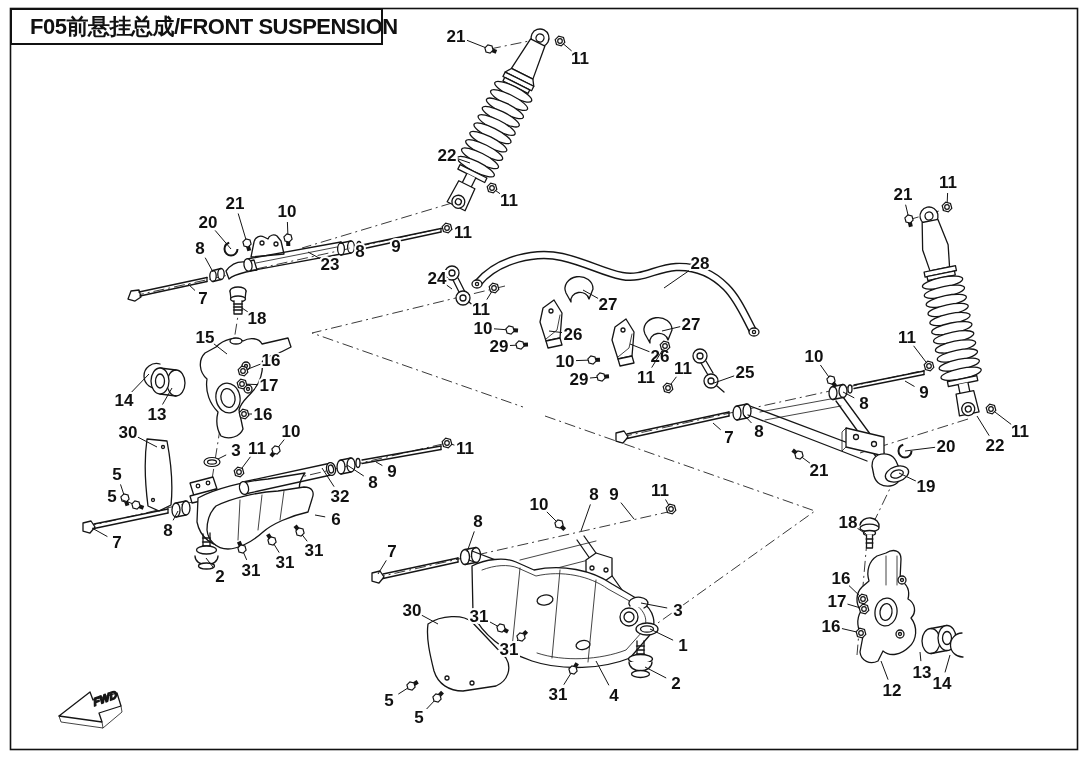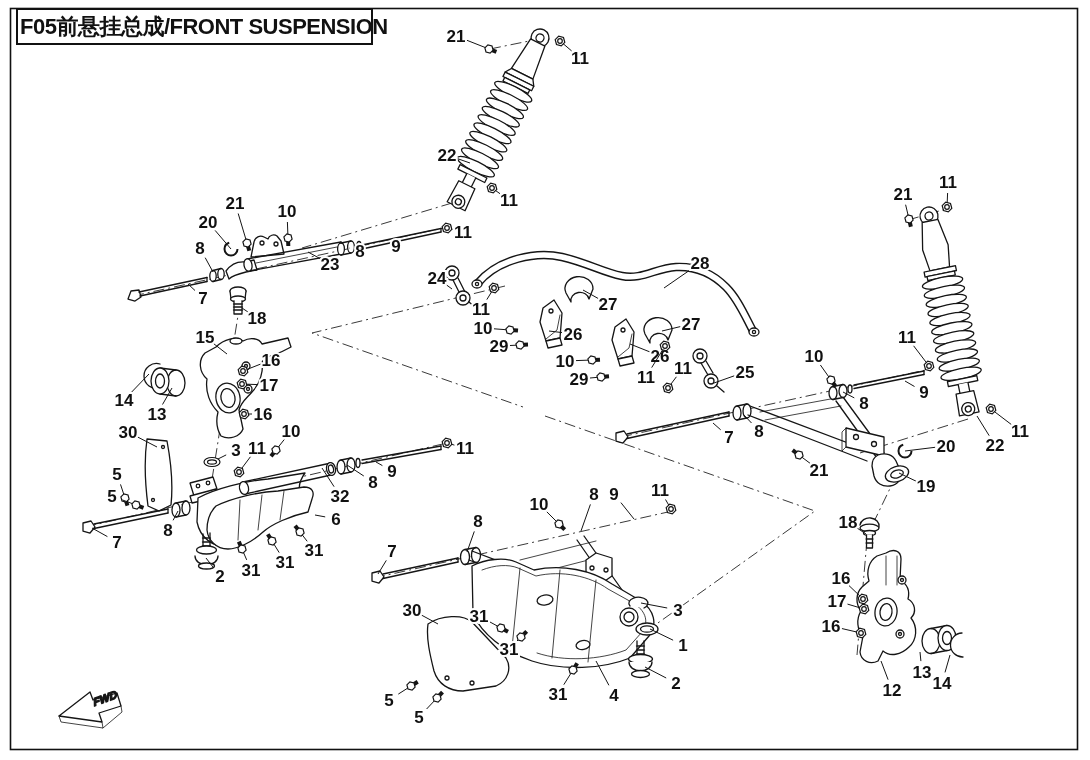--- a/index.html
+++ b/index.html
@@ -1,19 +1,19 @@
 <!DOCTYPE html>
 <html><head>
 <meta charset="utf-8">
 <style>
   html,body{margin:0;padding:0;background:#ffffff;}
   #stage{position:relative;width:1090px;height:760px;background:#ffffff;overflow:hidden;
          font-family:"Liberation Sans",sans-serif;}
-  #titlebox{position:absolute;left:16px;top:8px;width:351px;height:33px;border:2px solid #111;
-            background:#fff;font-size:22px;font-weight:bold;line-height:33px;padding-left:2px;
+  #titlebox{position:absolute;left:10px;top:8px;width:351px;height:33px;border:2px solid #111;
+            background:#fff;font-size:22px;font-weight:bold;line-height:33px;padding-left:18px;
             letter-spacing:-0.5px;color:#111;white-space:nowrap;z-index:5;}
   svg{position:absolute;left:0;top:0;}
   .inkf{stroke:#151515;fill:#ffffff;stroke-width:1.3;stroke-linejoin:round;stroke-linecap:round;}
   .thin{stroke:#151515;fill:none;stroke-width:0.8;}
   .phantom{stroke:#3a3a3a;fill:none;stroke-width:1;stroke-dasharray:11 4 2 4;}
   .swayout{stroke:#151515;fill:none;stroke-width:8.5;stroke-linecap:round;}
   .swayin{stroke:#ffffff;fill:none;stroke-width:5.6;stroke-linecap:round;}
   .leader{stroke:#151515;stroke-width:1;}
   .hw{stroke:#151515;fill:#ffffff;stroke-width:1.2;}
   .hwshaft{stroke:#151515;stroke-width:4;stroke-linecap:butt;}

